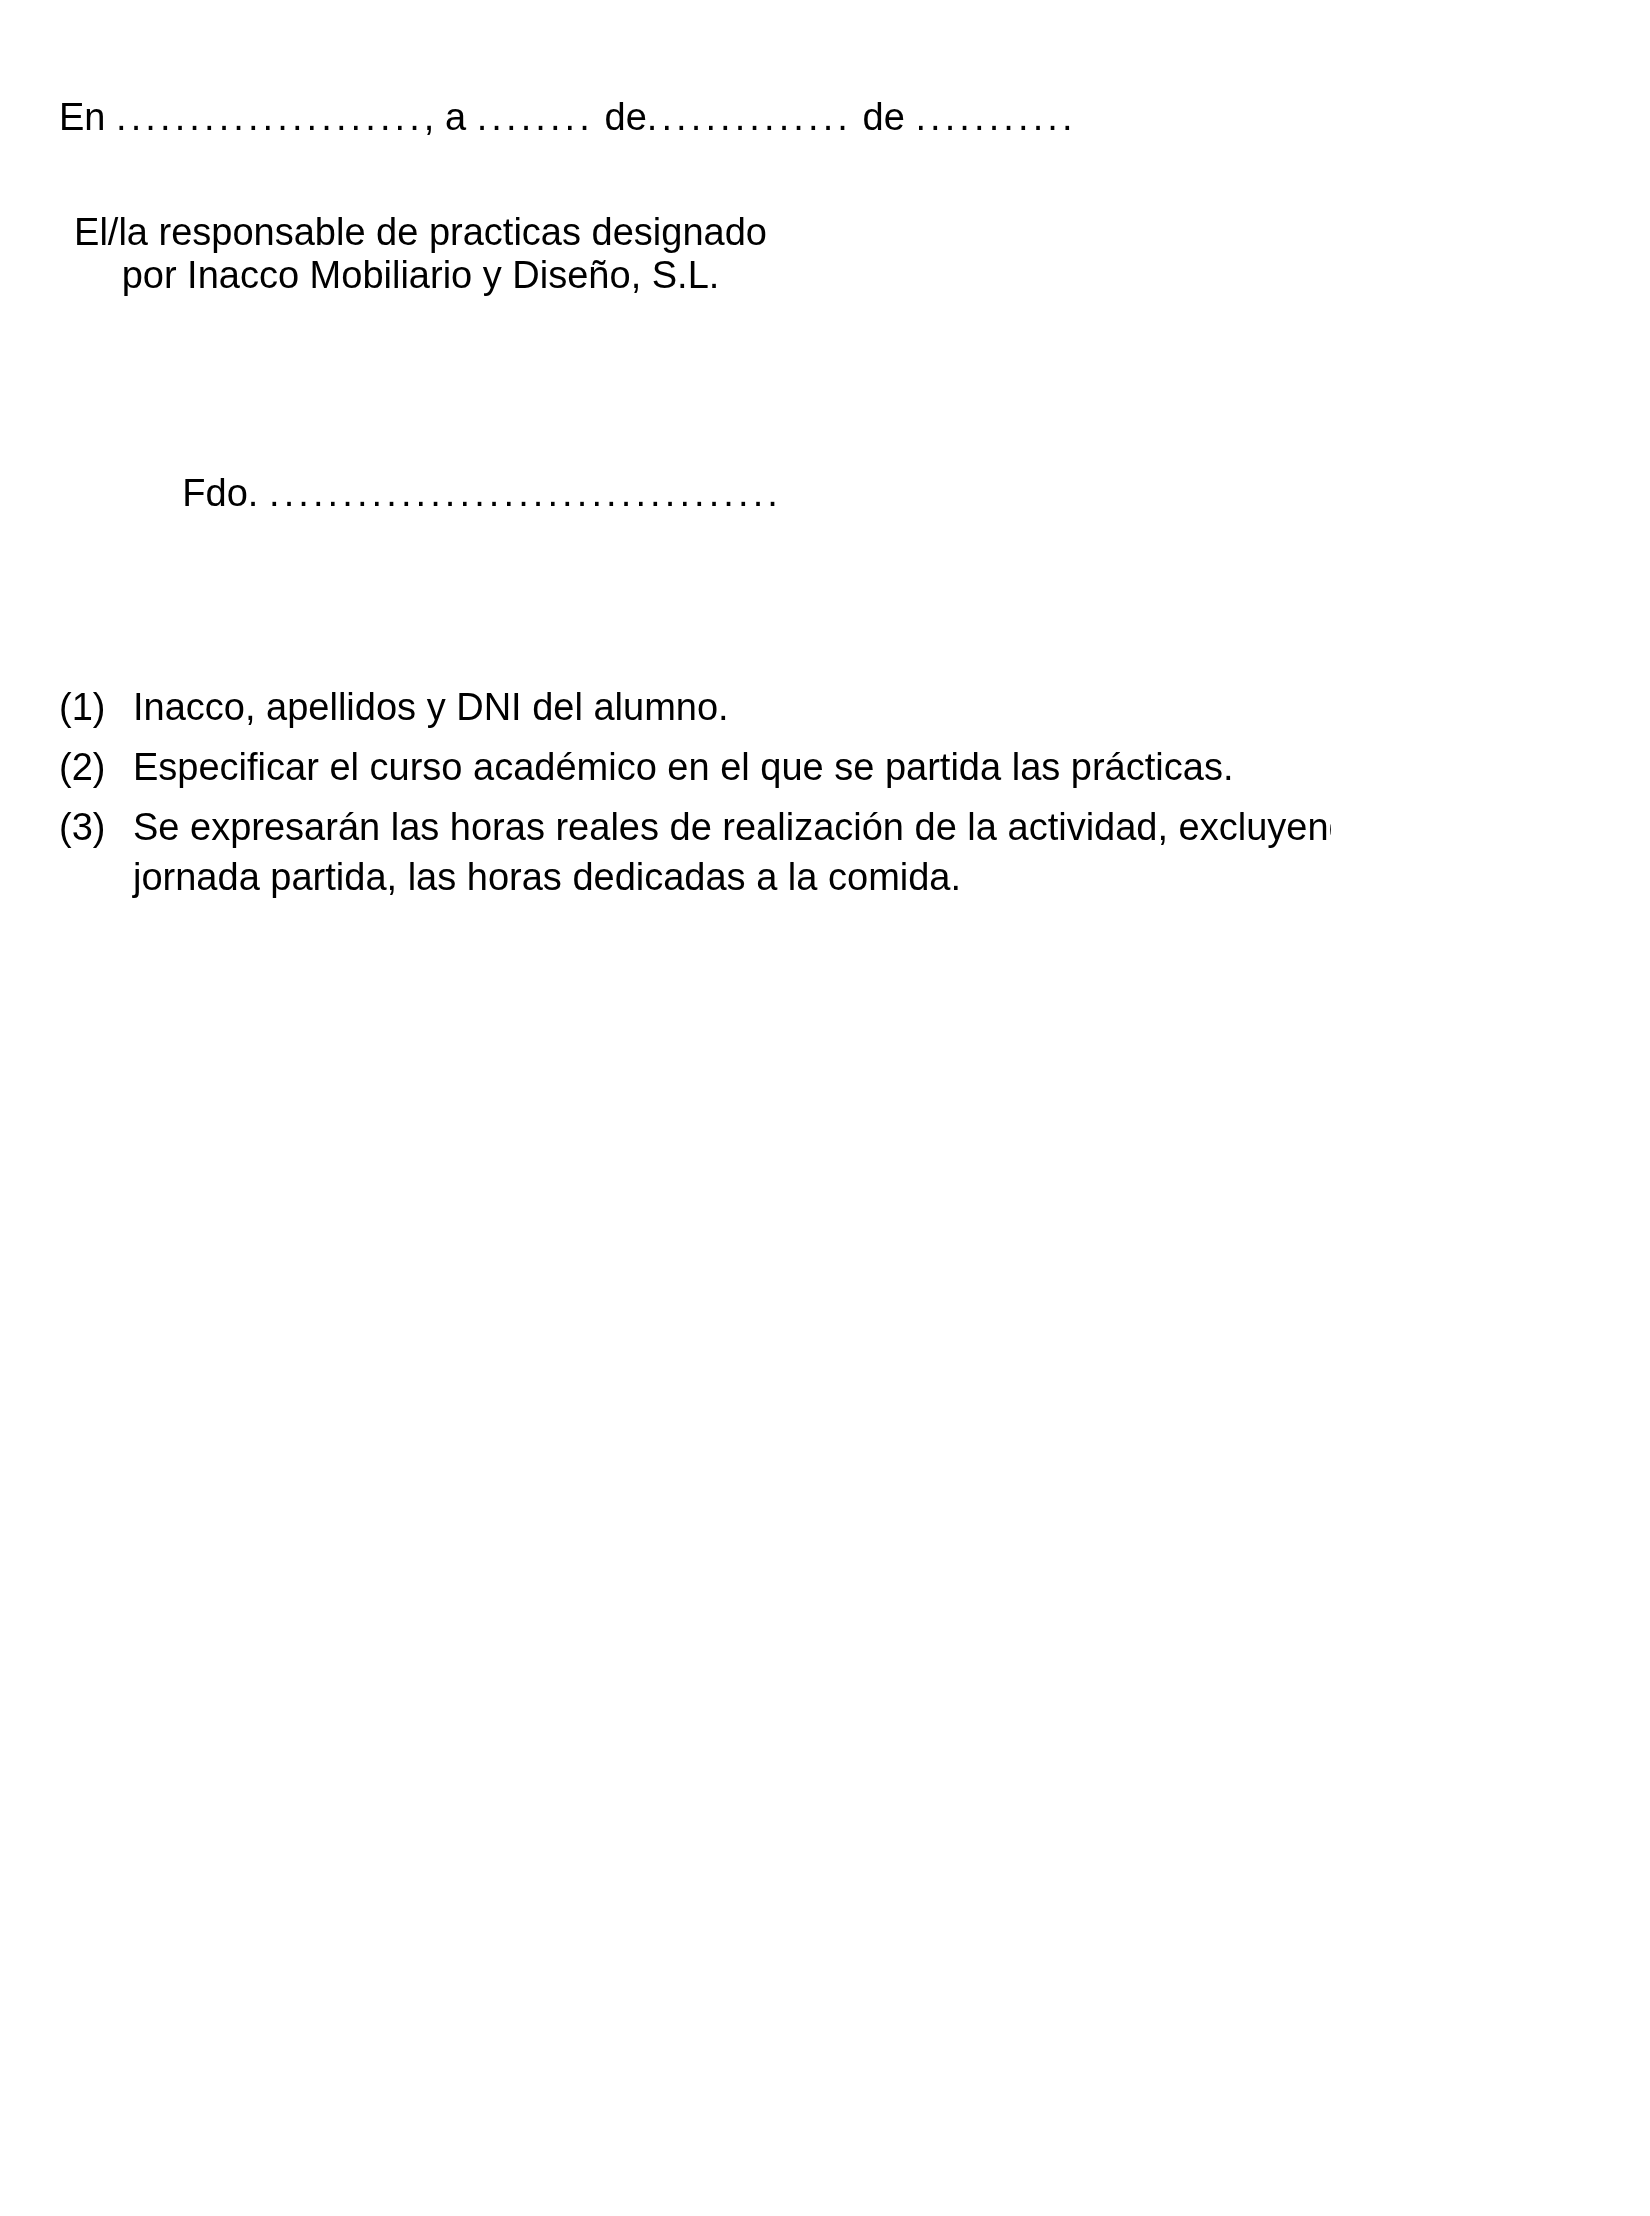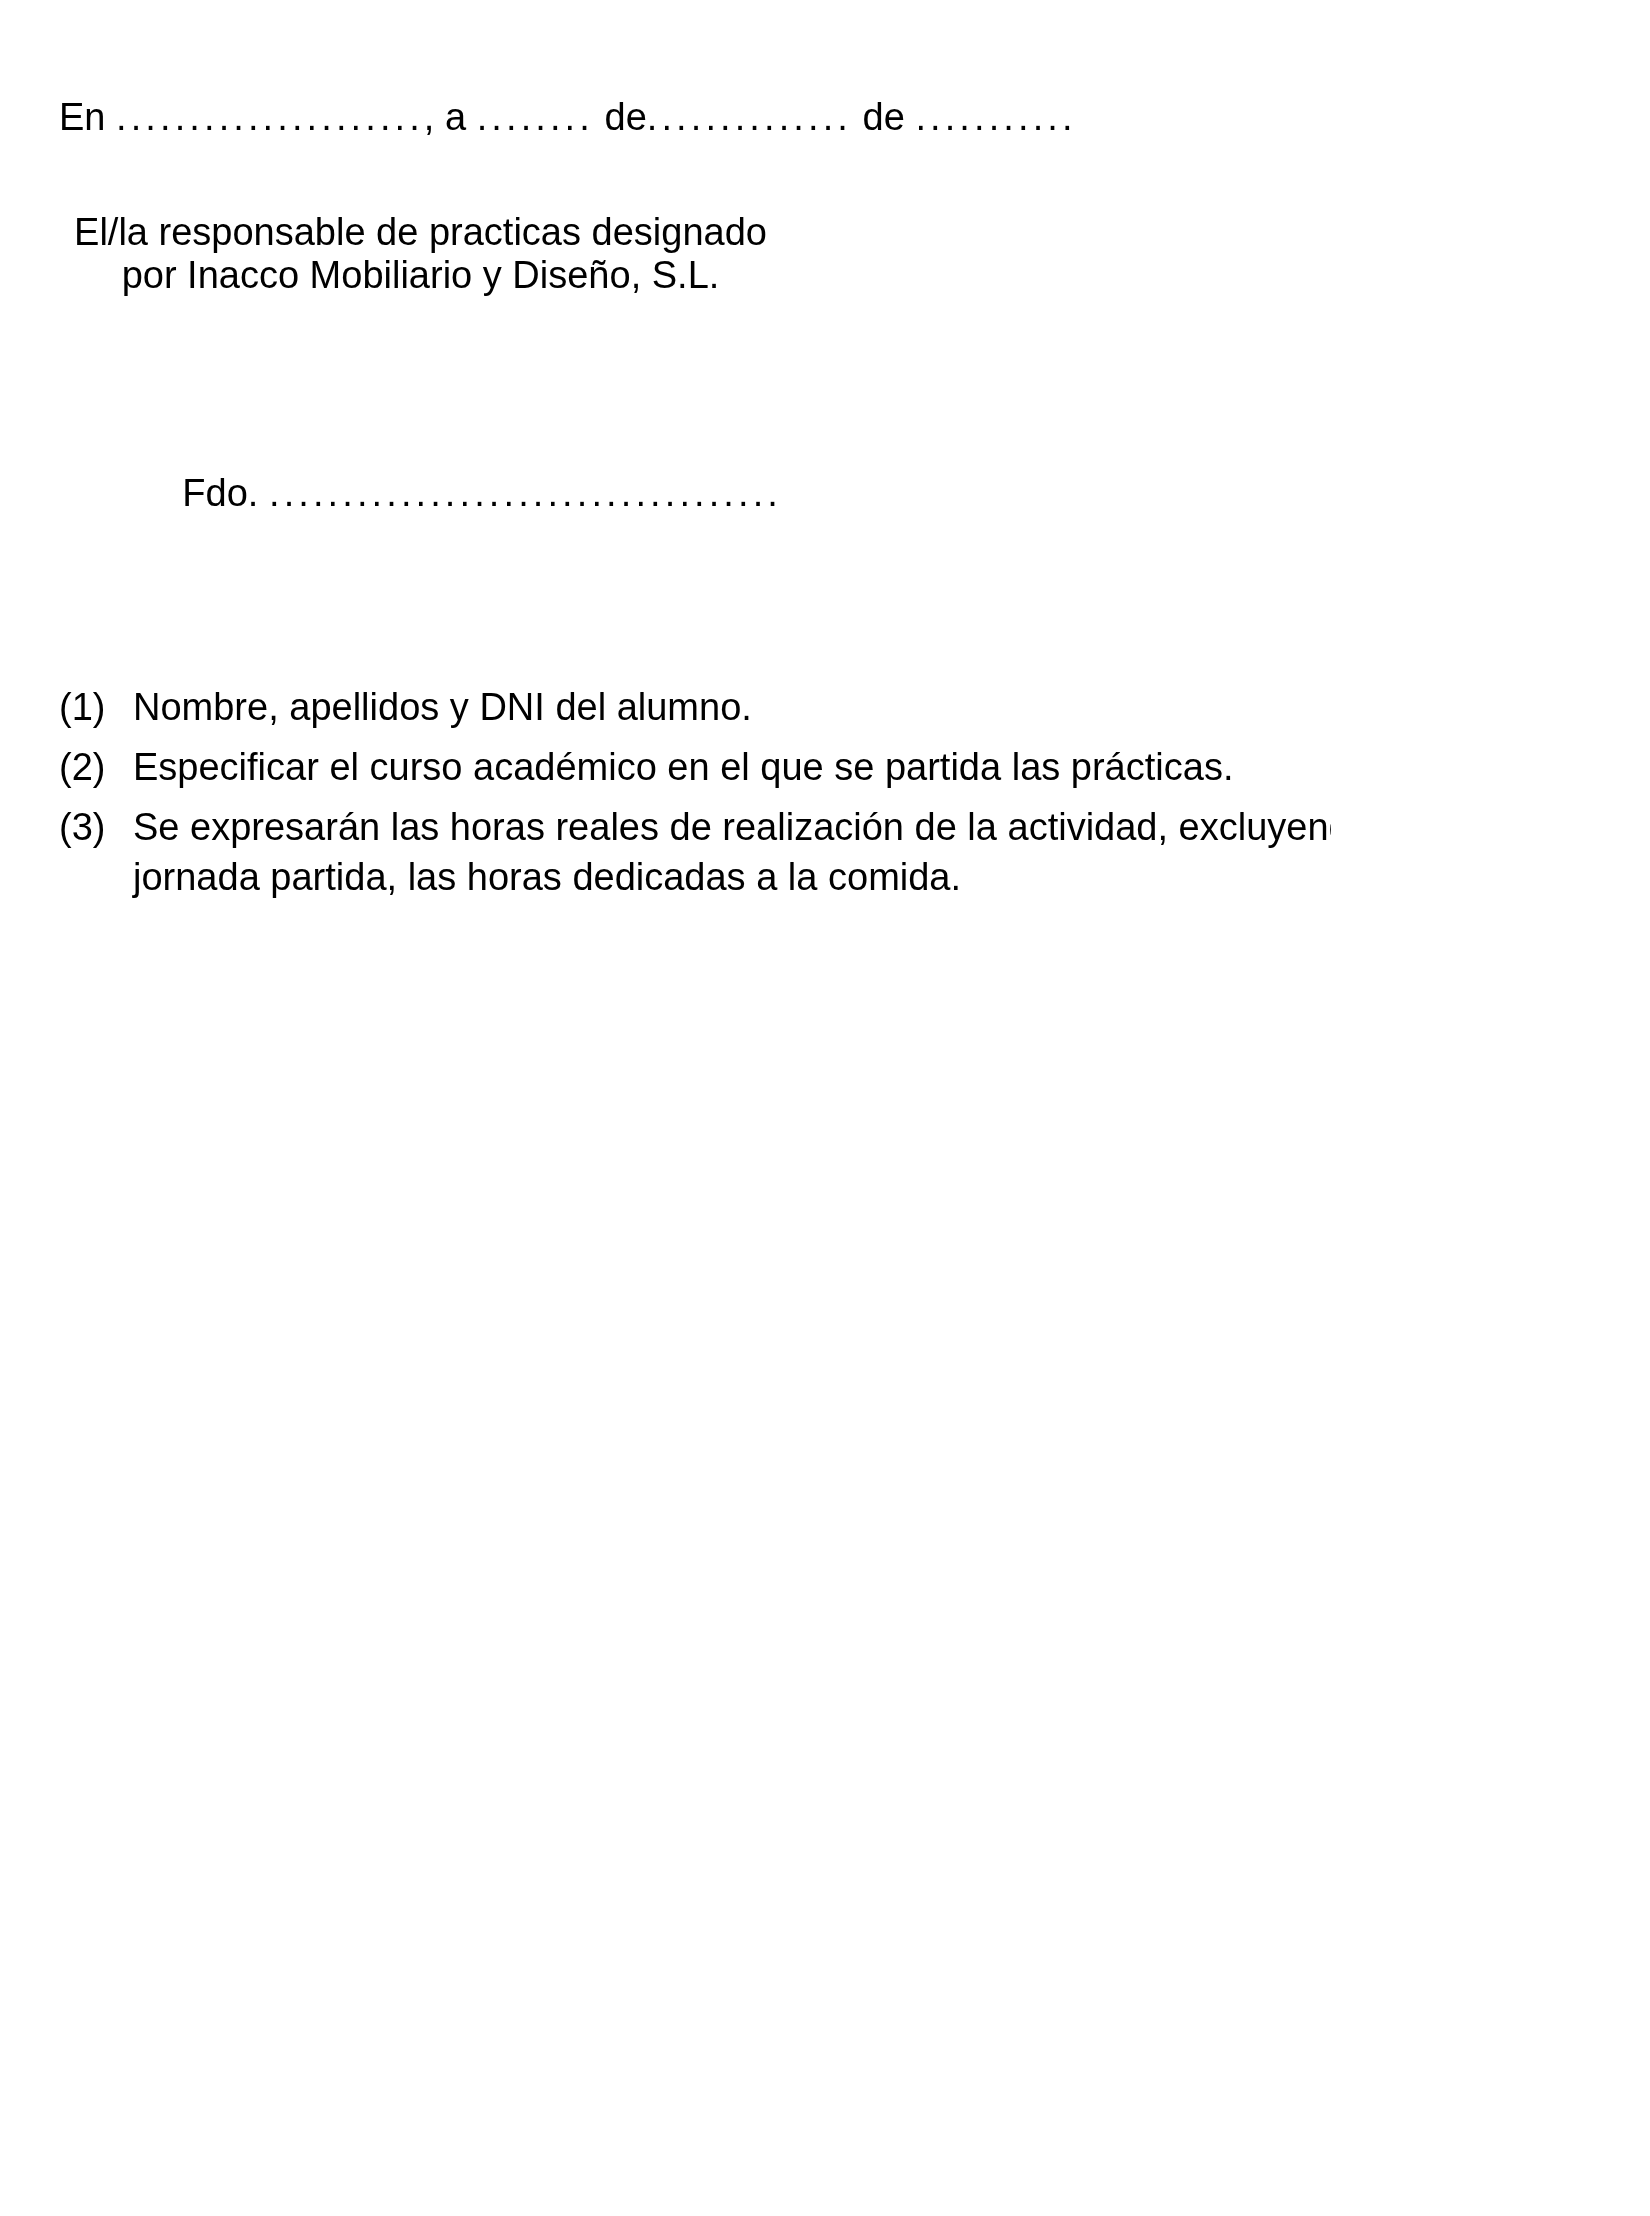--- a/index.html
+++ b/index.html
@@ -86,21 +86,21 @@
       <p class="sig-title">El/la responsable de practicas designado por Inacco Mobiliario y Diseño, S.L.</p>
       <p class="sig-fdo left-offset"><span>Fdo. </span><span class="dots">...................................</span></p>
     </div>
 
 
   </div>
 
   <ol class="footnotes">
     <li class="fn-item">
       <span class="fn-marker">(1)</span>
-      <span class="fn-text">Nombre, apellidos y DNI del alumno.</span>
+      <span class="fn-text">Inacco, apellidos y DNI del alumno.</span>
     </li>
     <li class="fn-item">
       <span class="fn-marker">(2)</span>
       <span class="fn-text">Especificar el curso académico en el que se partida las prácticas.</span>
     </li>
     <li class="fn-item">
       <span class="fn-marker">(3)</span>
       <span class="fn-text">Se expresarán las horas reales de realización de la actividad, excluyendo, en el caso de jornada partida, las horas dedicadas a la comida.</span>
     </li>
   </ol>

